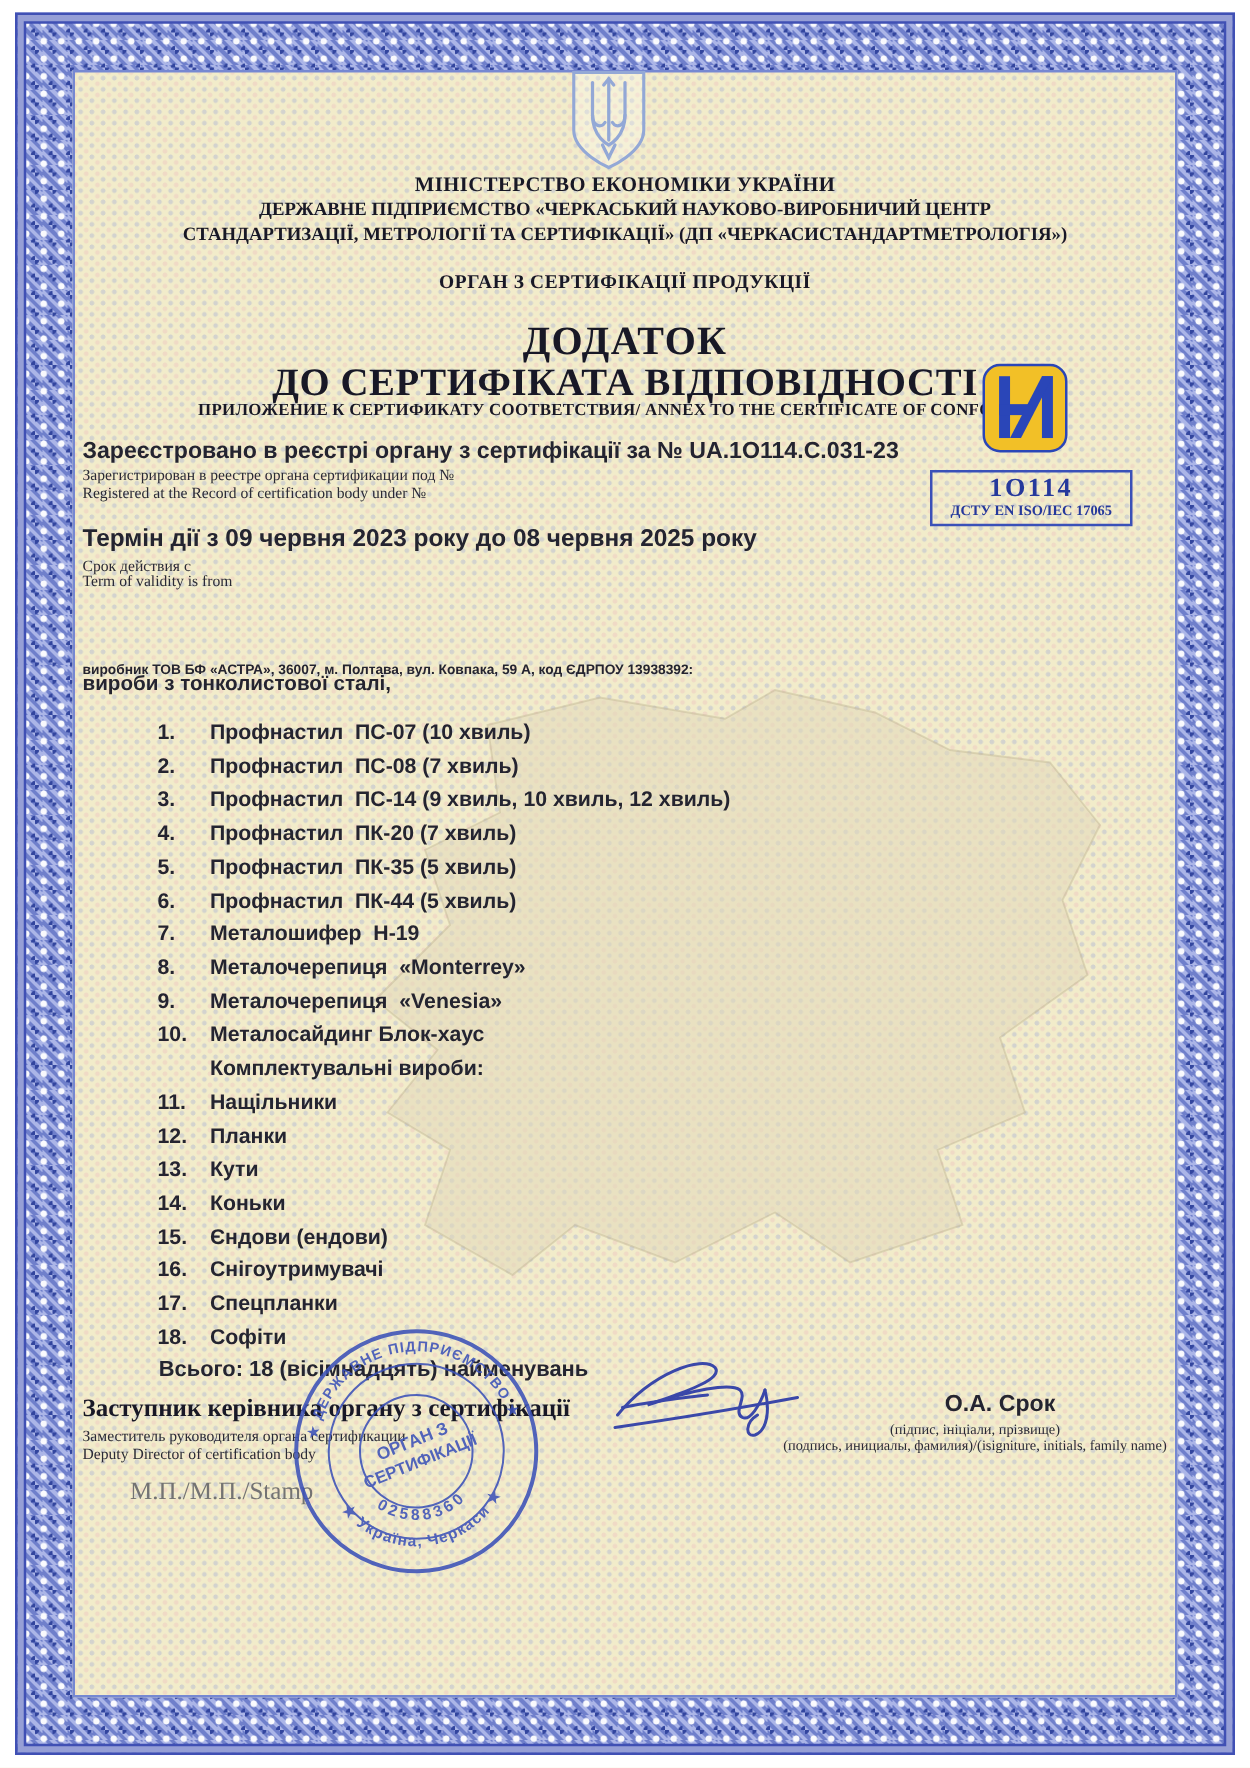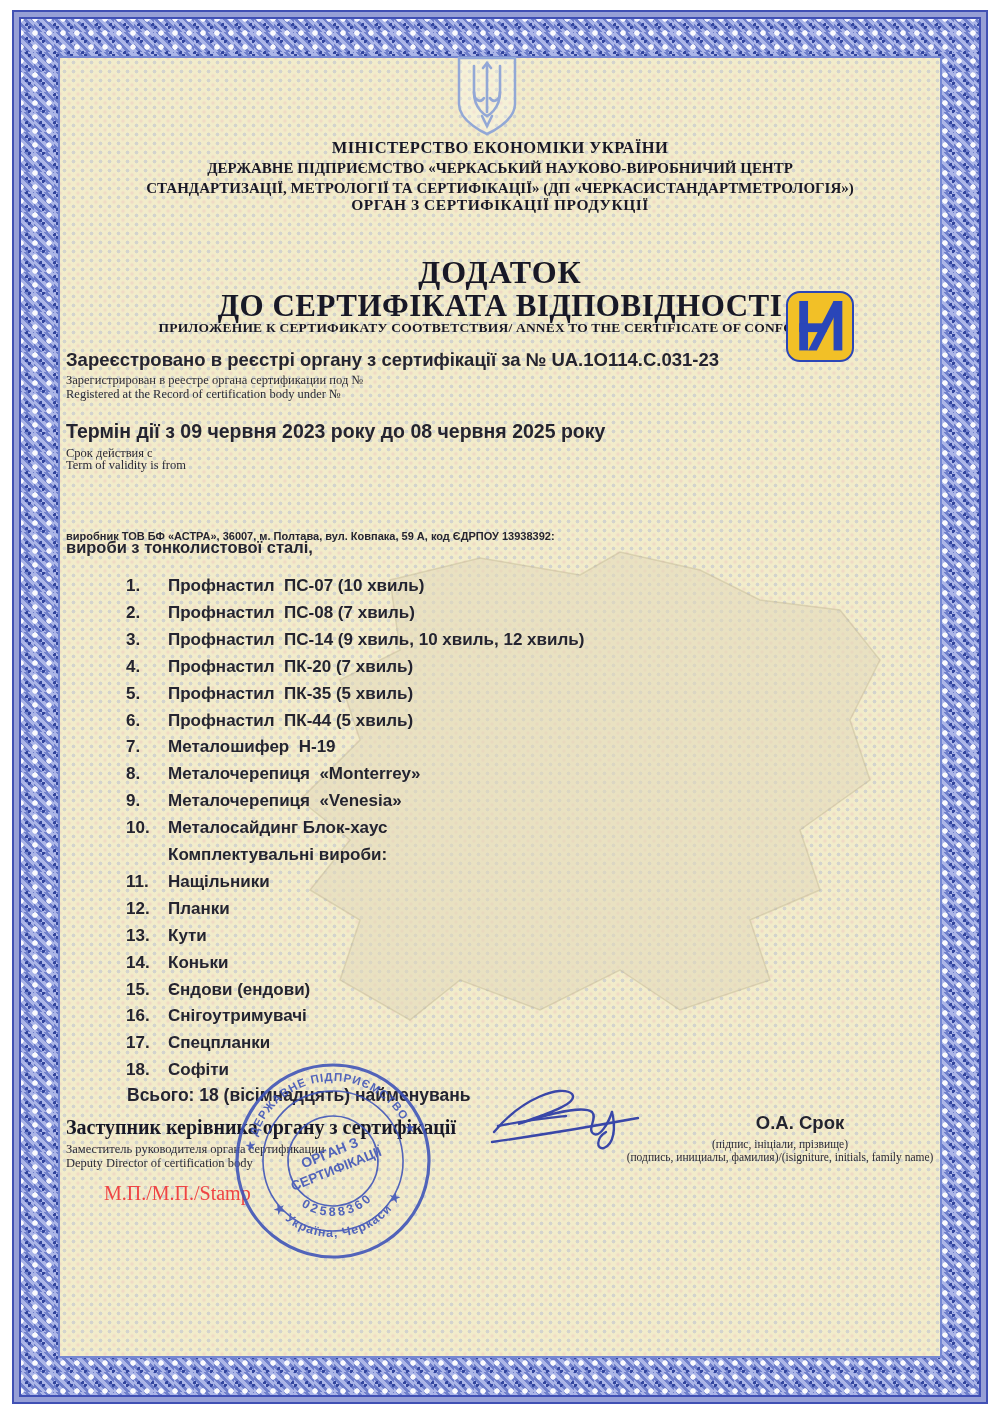--- a/index.html
+++ b/index.html
@@ -32,21 +32,21 @@
     font-family:"Liberation Serif",serif;font-weight:bold;font-size:86px;letter-spacing:26px;
     color:rgba(160,150,112,0.20);}
 
   .abs{position:absolute;z-index:4;}
   .center{left:58px;right:58px;text-align:center;}
 
   .hdr{font-family:"Liberation Serif",serif;font-weight:bold;color:#181826;}
   .hdr1{top:138px;font-size:16.5px;letter-spacing:.4px;}
   .hdr2{top:160px;font-size:15px;}
   .hdr3{top:180px;font-size:15px;}
-  .hdr4{top:196px;font-size:15.5px;letter-spacing:.5px;}
+  .hdr4{top:217px;font-size:15.5px;letter-spacing:.5px;}
 
   .title1{top:254px;font-size:32px;letter-spacing:1px;}
   .title2{top:288px;font-size:31px;letter-spacing:.5px;}
   .subtitle{top:320px;font-size:13.5px;letter-spacing:.2px;}
 
   .sans-b{font-weight:bold;color:#242430;}
   .serif-s{font-family:"Liberation Serif",serif;color:#2a2a36;}
 
   .reg-main{left:66px;top:349px;font-size:18.5px;text-align:center;}
   .reg-ru{left:66px;top:373px;font-size:12.5px;}
@@ -62,21 +62,21 @@
   #product-list{position:absolute;left:0;top:0;z-index:4;}
   .row{position:absolute;height:24px;font-weight:bold;color:#242430;font-size:17px;}
   .row .num{position:absolute;left:126px;width:38px;}
   .row .label{position:absolute;left:168px;white-space:pre;}
 
   .total{left:127px;top:1085px;font-size:17.5px;}
 
   .sig-title{left:66px;top:1116px;font-family:"Liberation Serif",serif;font-weight:bold;font-size:20px;color:#181826;}
   .sig-ru{left:66px;top:1142px;font-size:12.5px;}
   .sig-en{left:66px;top:1156px;font-size:12.5px;}
-  .mp{left:104px;top:1182px;font-family:"Liberation Serif",serif;font-size:20px;color:#ef4444;}
+  .mp{left:104px;top:1182px;font-family:"Liberation Serif",serif;font-size:20px;color:#737373;}
 
   .sign-name{left:640px;top:1112px;width:320px;text-align:center;font-size:18.5px;}
   .cap1{left:600px;top:1138px;width:360px;text-align:center;font-size:11.5px;}
   .cap2{left:580px;top:1151px;width:400px;text-align:center;font-size:11.5px;}
 
   
   .naau{left:786px;top:291px;width:68px;height:71px;z-index:5;
     background:#f2c027;border:2px solid #2a46b8;border-radius:14px;box-sizing:border-box;}
   .code-box{left:744px;top:376px;width:162px;height:45px;z-index:5;
     border:2px solid #3a50b8;box-sizing:border-box;text-align:center;
@@ -125,20 +125,24 @@
 
   <div class="abs naau">
     <svg width="64" height="67" viewBox="0 0 80 84">
       <g fill="#2a46b8">
         <rect x="14" y="10" width="11" height="62"></rect>
         <rect x="57" y="10" width="11" height="62"></rect>
         <polygon points="57,10 68,10 36,72 25,72"></polygon>
         <rect x="14" y="38" width="34" height="11"></rect>
       </g>
     </svg>
+  </div>
+  <div class="abs code-box">
+    <div class="code-num">1О114</div>
+    <div class="code-std">ДСТУ EN ISO/IEC 17065</div>
   </div>
 
   <div class="abs sans-b reg-main">Зареєстровано в реєстрі органу з сертифікації за № UA.1О114.C.031-23</div>
   <div class="abs serif-s reg-ru">Зарегистрирован в реестре органа сертификации под №</div>
   <div class="abs serif-s reg-en">Registered at the Record of certification body under №</div>
 
   <div class="abs sans-b term-main">Термін дії з 09 червня 2023 року  до  08 червня 2025 року</div>
   <div class="abs serif-s term-ru">Срок действия с</div>
   <div class="abs serif-s term-en">Term of validity is from</div>
 

